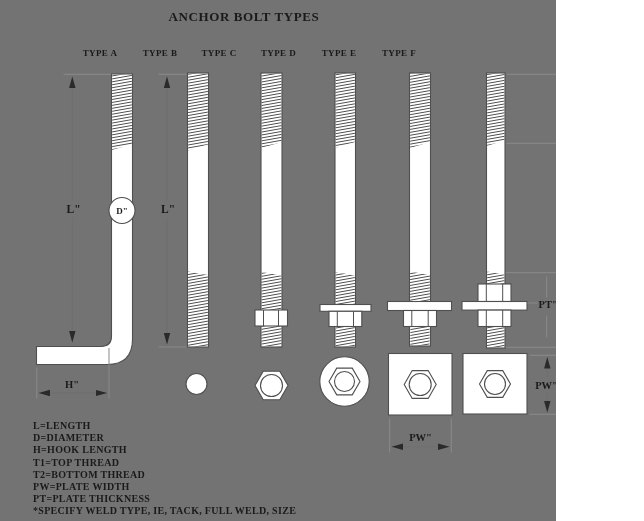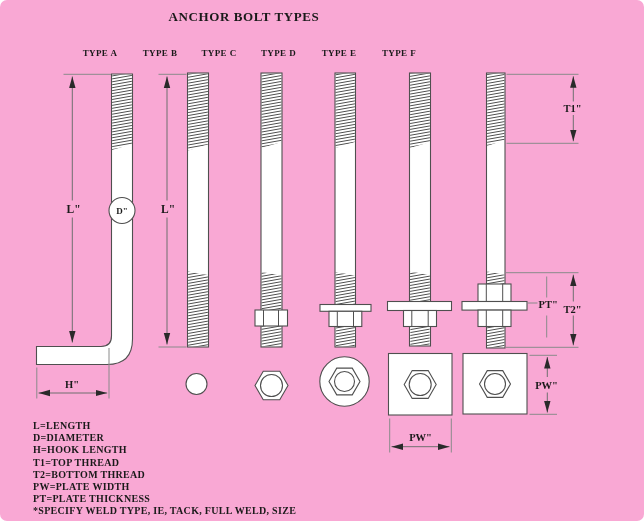--- a/index.html
+++ b/index.html
@@ -1,16 +1,16 @@
 <!DOCTYPE html>
 <html><head>
 <meta charset="utf-8">
 <style>
   html,body{margin:0;padding:0;background:#ffffff;}
-  .page{position:relative;width:644px;height:521px;background:#f9a8d4;overflow:hidden;border-radius:7px;}
+  .page{position:relative;width:556px;height:521px;background:#737373;overflow:hidden;}
   svg{display:block;}
   text{font-family:"Liberation Serif","DejaVu Serif",serif;font-weight:bold;fill:#1a1a1a;}
   .ttl{font-size:13px;letter-spacing:.6px;text-anchor:middle;}
   .hdr{font-size:9px;letter-spacing:.4px;text-anchor:middle;}
   .lbl{font-size:11.5px;text-anchor:middle;}
   .sm{font-size:10.5px;text-anchor:middle;}
   .dia{font-size:9px;text-anchor:middle;}
   .leg{font-size:10px;letter-spacing:.3px;}
   .part{fill:#ffffff;stroke:#4f4f4f;stroke-width:1.1;}
   .thread{fill:url(#hatch);stroke:none;}

